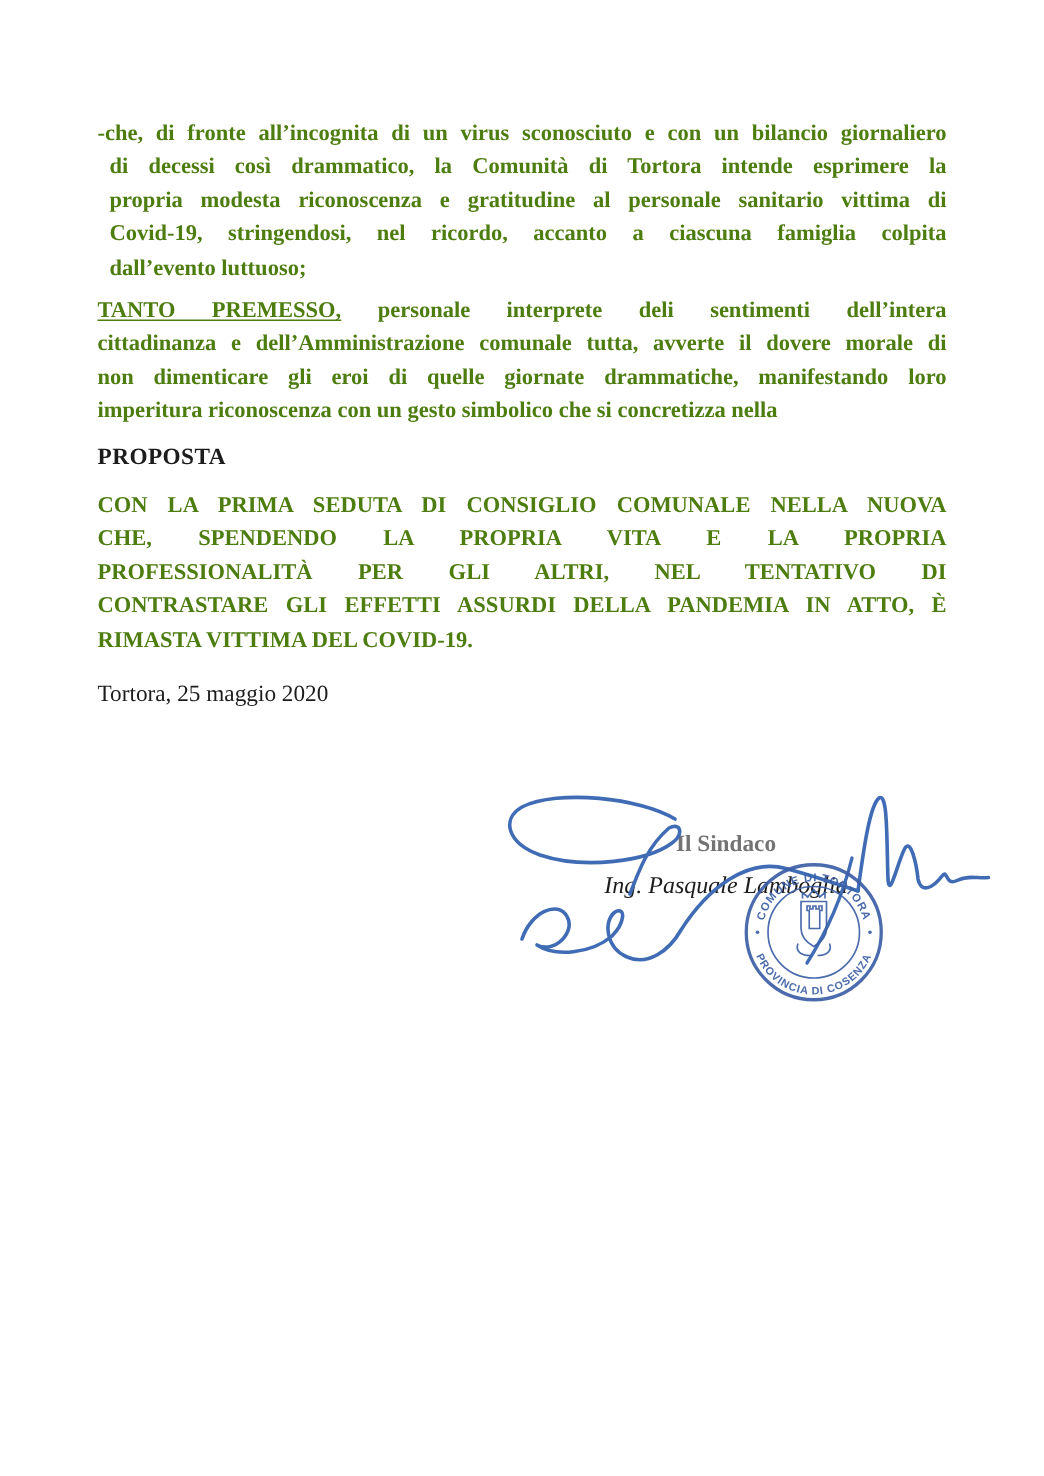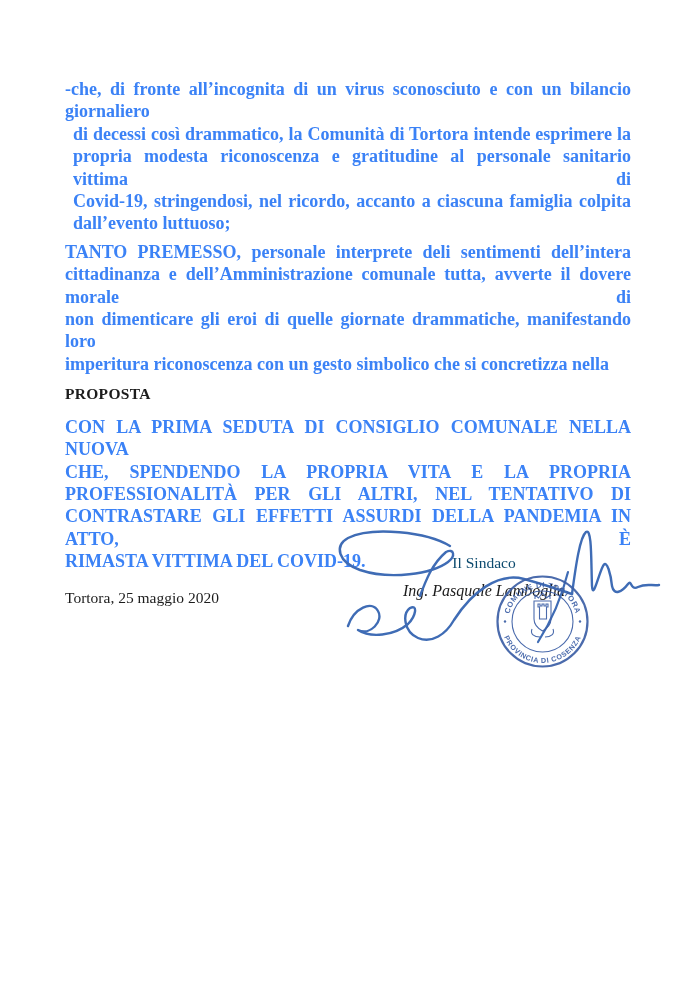--- a/index.html
+++ b/index.html
@@ -10,30 +10,30 @@
     overflow:hidden;
     font-family:"Liberation Serif","DejaVu Serif",serif;
     color:#1c1c1c;
   }
   .content{
     position:absolute;
     left:65px;top:78px;width:566px;
   }
   .line{
     font-weight:bold;
-    font-size:18px;
+    font-size:15px;
     line-height:22.4px;
     text-align:justify;
     text-align-last:justify;
     white-space:normal;
-    color:#3b82f6;
+    color:#4d7c0f;
   }
   .line.last{text-align-last:left;}
   .line.ind{padding-left:8px;}
-  .u{text-underline-offset:2px;}
+  .u{text-decoration:underline;text-underline-offset:2px;}
   .premesso{margin-top:6px;}
   .heading{
     margin:8px 0 10px 0;
     font-weight:bold;
     font-size:15.5px;
     line-height:22.4px;
     text-align:left;
     letter-spacing:.3px;
   }
   .proposal{margin:0;}
@@ -43,21 +43,21 @@
     font-size:15.5px;
     line-height:22.4px;
     text-align:left;
   }
   .signature-block{
     position:absolute;
     left:368px;top:552px;width:232px;
     text-align:center;
   }
   .sig-role{
-    font-size:15.5px;line-height:22px;font-weight:normal;color:#0c4a6e;
+    font-size:15.5px;line-height:22px;font-weight:bold;color:#737373;
   }
   .sig-name{
     margin-top:7px;
     font-size:16px;line-height:20px;
     font-style:italic;font-weight:normal;color:#1c1c1c;
   }
   .signature-ink{
     position:absolute;left:332px;top:524px;width:330px;height:140px;
     pointer-events:none;
   }

